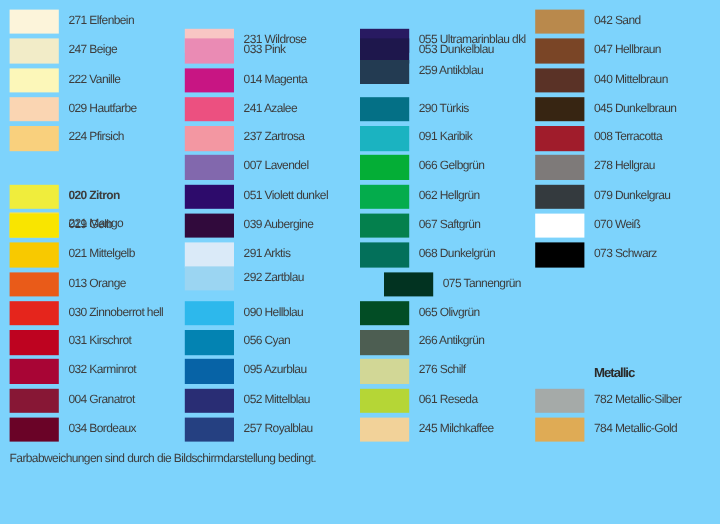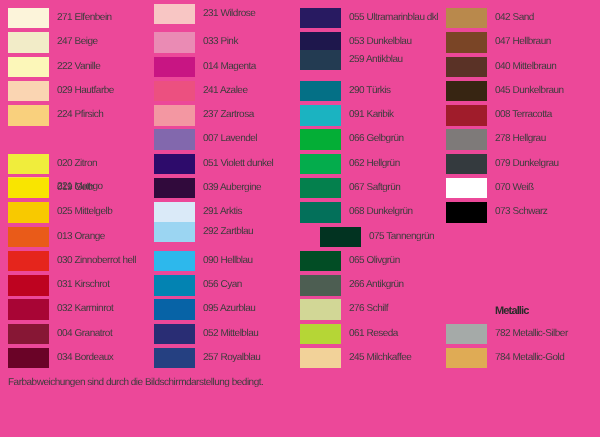--- a/index.html
+++ b/index.html
@@ -14,21 +14,21 @@
     font-family: "Liberation Sans", sans-serif;
     color: #3d3d3d;
     -webkit-font-smoothing: antialiased;
     text-rendering: geometricPrecision;
   }
   #chart {
     position: relative;
     width: 600px;
     height: 437px;
     overflow: hidden;
-    background: #ec4899;
+    background: #7dd3fc;
   }
   .col {
     position: absolute;
     top: 0;
     width: 146px;
     height: 437px;
   }
   .row {
     position: absolute;
     left: 0;
@@ -95,31 +95,31 @@
         <span class="label">029 Hautfarbe</span>
       </div>
       <div class="row" style="top:105.1428px;">
         <span class="swatch" style="background:#F9D07D;"></span>
         <span class="label">224 Pfirsich</span>
       </div>
       <div class="row" style="top:129.4285px;margin-top:48px;">
         <span class="swatch" style="background:#FADF4C;"></span>
         <span class="label">221 Mango</span>
       </div>
-      <div class="row" style="top:153.7142px;">
+      <div class="row" style="top:153.7142px;font-weight:bold;">
         <span class="swatch" style="background:#F0ED3C;"></span>
         <span class="label">020 Zitron</span>
       </div>
       <div class="row" style="top:177.9999px;">
         <span class="swatch" style="background:#F9E500;"></span>
         <span class="label">019 Gelb</span>
       </div>
       <div class="row" style="top:202.2856px;">
         <span class="swatch" style="background:#F8C900;"></span>
-        <span class="label">025 Mittelgelb</span>
+        <span class="label">021 Mittelgelb</span>
       </div>
       <div class="row" style="top:226.5713px;">
         <span class="swatch" style="background:#E95B19;"></span>
         <span class="label">013 Orange</span>
       </div>
       <div class="row" style="top:250.8570px;">
         <span class="swatch" style="background:#E5251C;"></span>
         <span class="label">030 Zinnoberrot hell</span>
       </div>
       <div class="row" style="top:275.1427px;">
@@ -134,21 +134,21 @@
         <span class="swatch" style="background:#871735;"></span>
         <span class="label">004 Granatrot</span>
       </div>
       <div class="row" style="top:347.9998px;">
         <span class="swatch" style="background:#6A0327;"></span>
         <span class="label">034 Bordeaux</span>
       </div>
     </div>
 
     <div class="col" style="left:154px;">
-      <div class="row" style="top:4px;">
+      <div class="row" style="top:24px;">
         <span class="swatch" style="background:#F8C6C4;"></span>
         <span class="label">231 Wildrose</span>
       </div>
       <div class="row" style="top:32.2857px;">
         <span class="swatch" style="background:#EA8BB4;"></span>
         <span class="label">033 Pink</span>
       </div>
       <div class="row" style="top:56.5714px;">
         <span class="swatch" style="background:#C81583;"></span>
         <span class="label">014 Magenta</span>
@@ -197,21 +197,21 @@
         <span class="swatch" style="background:#292D74;"></span>
         <span class="label">052 Mittelblau</span>
       </div>
       <div class="row" style="top:347.9998px;">
         <span class="swatch" style="background:#254081;"></span>
         <span class="label">257 Royalblau</span>
       </div>
     </div>
 
     <div class="col" style="left:300px;">
-      <div class="row" style="top:8.0000px;">
+      <div class="row" style="top:24px;">
         <span class="swatch" style="background:#281A61;"></span>
         <span class="label">055 Ultramarinblau dkl</span>
       </div>
       <div class="row" style="top:32.2857px;padding-left:28px;">
         <span class="swatch" style="background:#1E174C;"></span>
         <span class="label">053 Dunkelblau</span>
       </div>
       <div class="row" style="top:50px;padding-left:40px;">
         <span class="swatch" style="background:#233B52;"></span>
         <span class="label">259 Antikblau</span>

